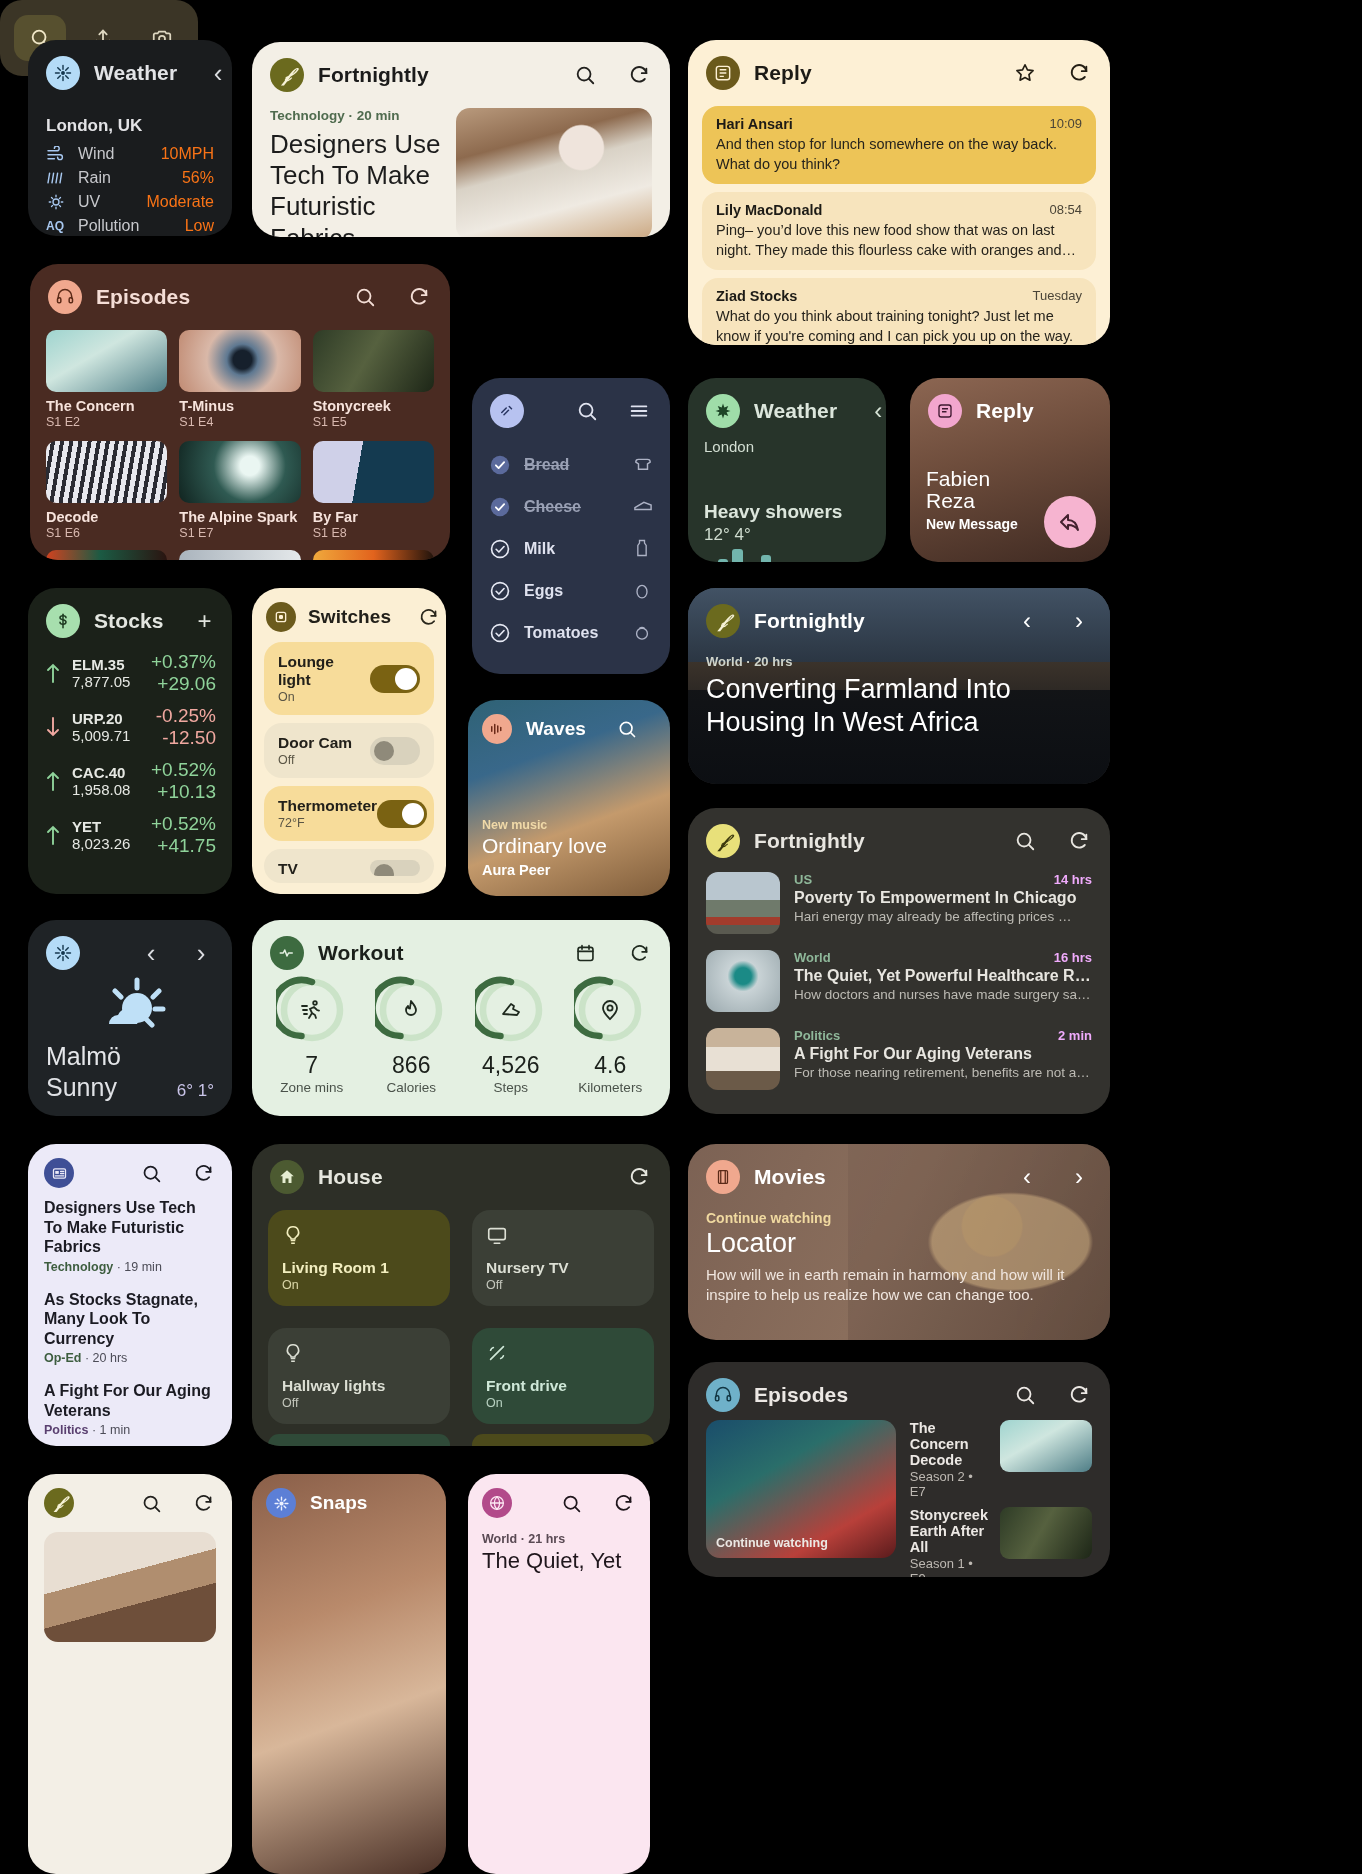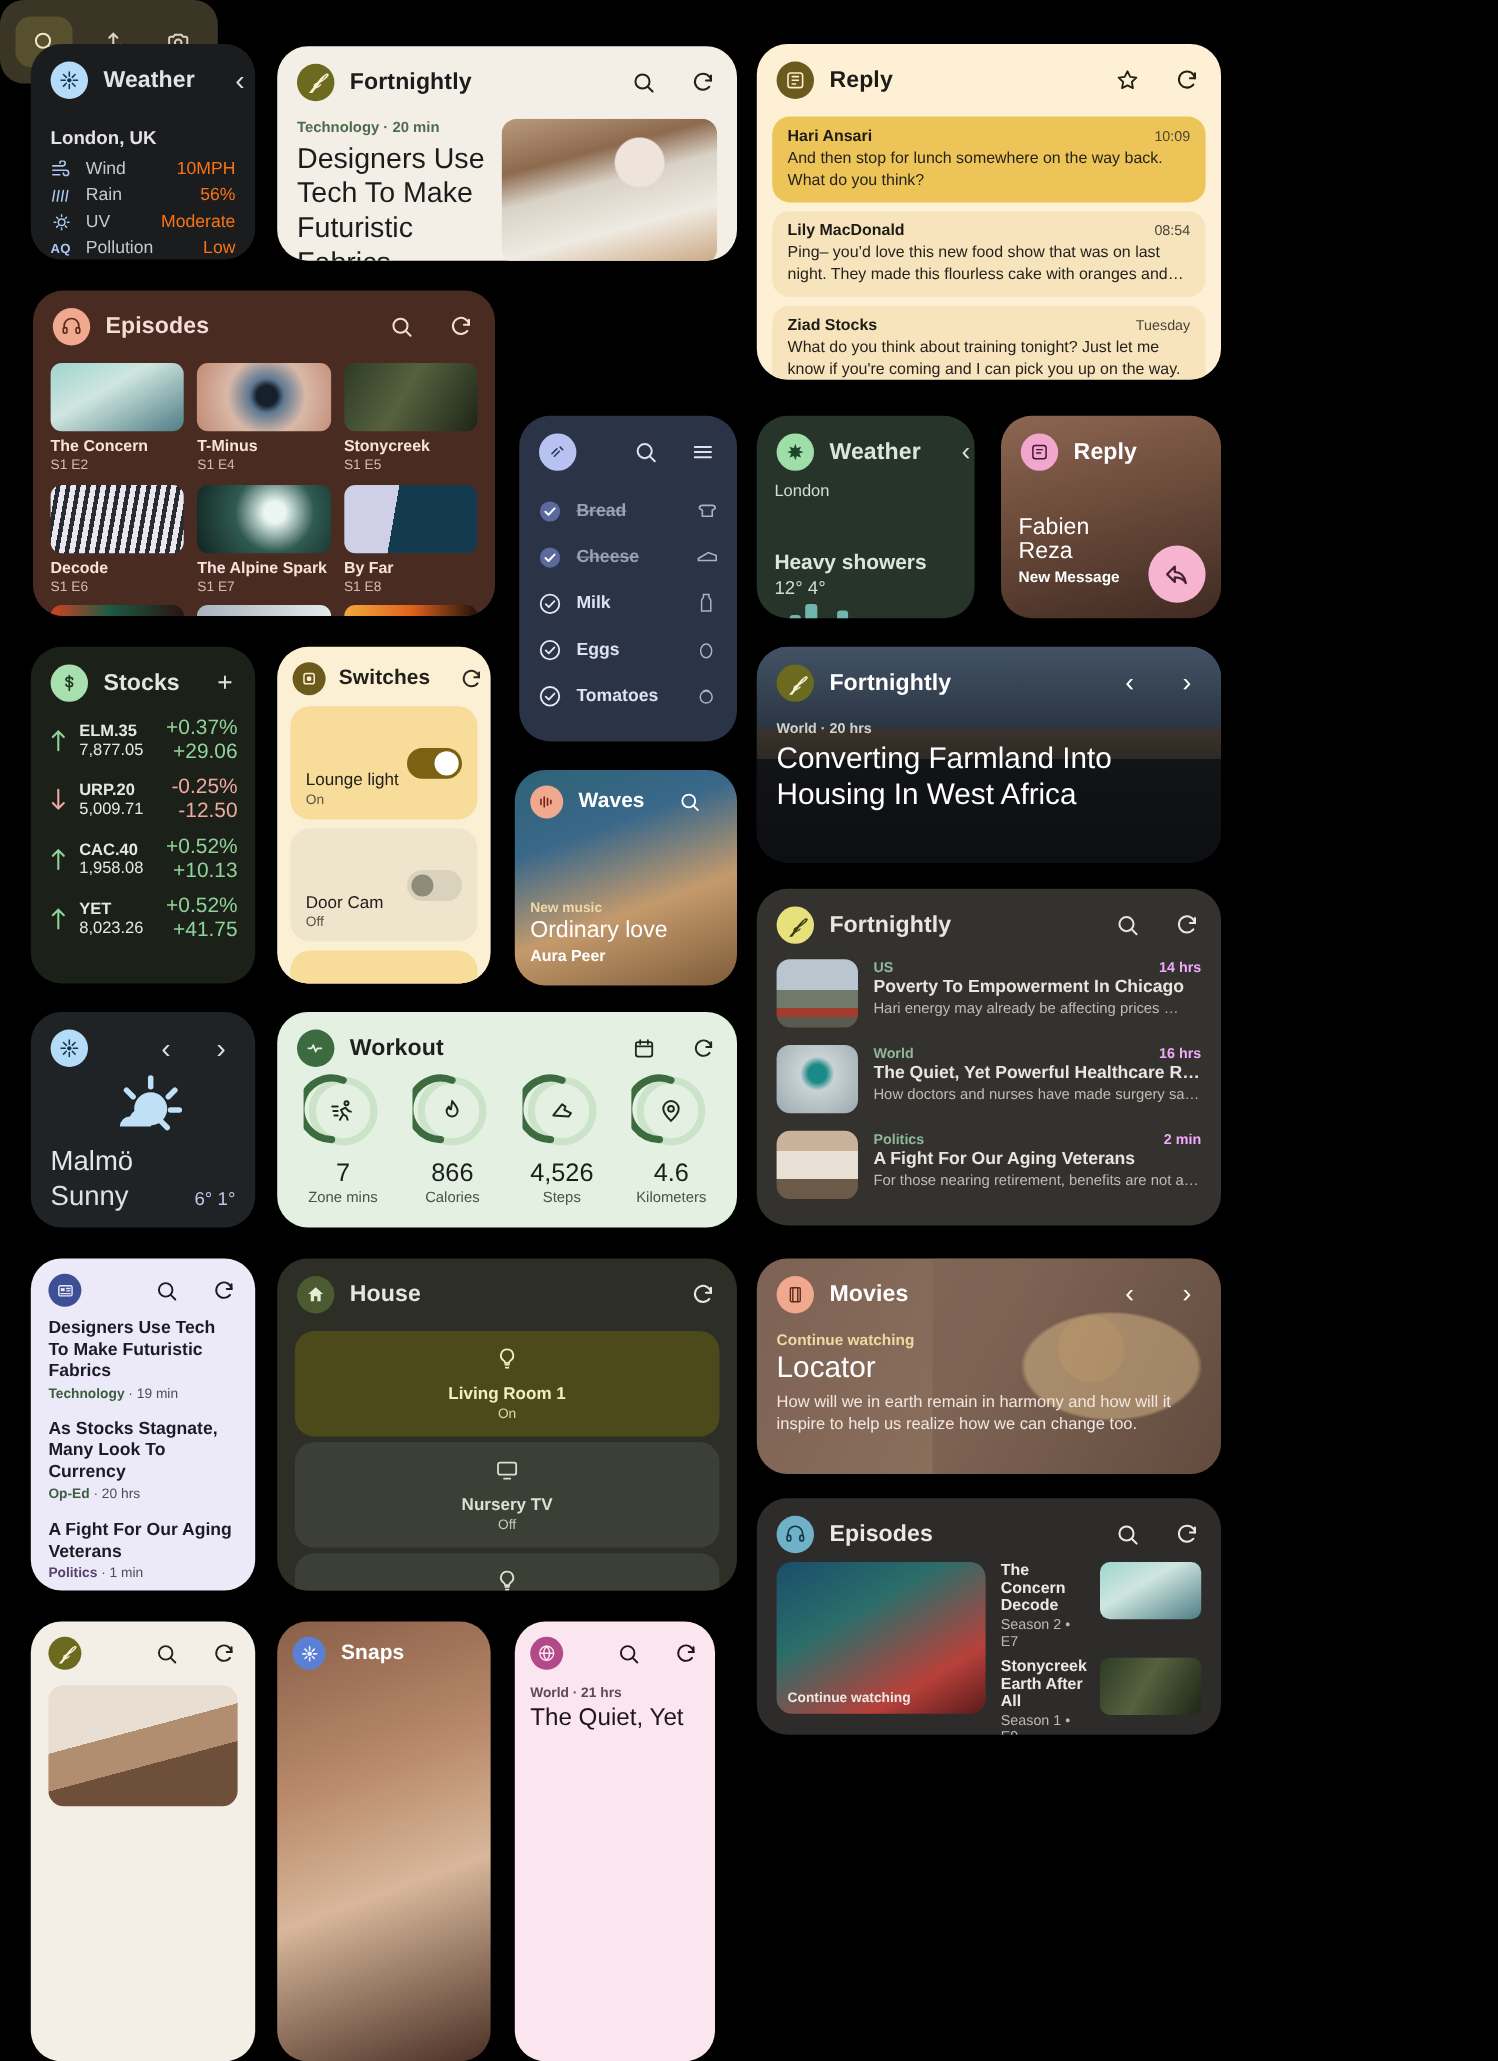--- a/index.html
+++ b/index.html
@@ -87,21 +87,21 @@
   .strow .mid { flex:1; }
   .strow .sym { font-size:15px; font-weight:700; color:#e6e8e3; }
   .strow .pr { font-size:15px; color:#e6e8e3; }
   .strow .rt { text-align:right; font-size:19px; }
   .up { color:#8fd39a; } .down { color:#f0a8a0; }
 
   
   #switches { left:252px; top:588px; width:194px; height:306px; background:#fbefd4; color:#22201a; }
   .sw { margin:0 12px 8px; border-radius:18px; padding:11px 14px; display:flex; align-items:center; }
   .sw .l { flex:1; }
-  .sw .nm { font-size:15.5px; font-weight:400;margin-top:48px; }
+  .sw .nm { font-size:15.5px; font-weight:700; }
   .sw .st { font-size:12.5px; color:#5a5545; margin-top:1px; }
   .toggle { width:50px; height:28px; border-radius:14px; position:relative; flex:none; }
   .toggle i { position:absolute; top:3px; width:22px; height:22px; border-radius:50%; background:#fff; }
   .toggle.on { background:#7a6212; } .toggle.on i { right:3px; }
   .toggle.off { background:#d9d2bd; } .toggle.off i { left:4px; background:#8f8a7a; width:20px;height:20px;top:4px; }
 
   
   #waves { left:468px; top:700px; width:202px; height:196px; background:#2b5668; color:#fff; background-size:cover; background-position:center; }
   #waves .newm { font-size:12.5px; font-weight:700; color:#f0d9a8; padding:0 14px; }
   #waves .tr { font-size:21px; padding:2px 14px 0; }
@@ -141,21 +141,21 @@
   
   #newslight { left:28px; top:1144px; width:204px; height:302px; background:#eceaf8; color:#1b1b23; }
   #newslight .it { padding:0 16px 2px; }
   #newslight .hd { font-size:16px; font-weight:700; line-height:1.22; }
   #newslight .mt { font-size:12.5px; margin-top:3px; color:#4c4c57; }
   .catg { color:#3d5d3f; font-weight:600; }
   .catp { color:#5a4070; font-weight:600; }
 
   
   #house { left:252px; top:1144px; width:418px; height:302px; background:#2d2f27; color:#e6e7df; }
-  .hgrid { display:grid; grid-template-columns:1fr; gap:5px; padding:0 16px;text-align:center; }
+  .hgrid { display:grid; grid-template-columns:1fr 1fr; gap:22px; padding:0 16px; }
   .htile { border-radius:18px; padding:14px; height:96px; display:flex; flex-direction:column; }
   .htile .ic { flex:1; }
   .htile .nm { font-size:15.5px; font-weight:700; }
   .htile .st { font-size:12.5px; margin-top:1px; opacity:.85; }
   .hon { background:#4c4a1b; color:#f2eebf; }
   .hoff { background:#3b3f36; color:#dcdfd4; }
   .hgreen { background:#2f4a38; color:#cfe8d8; }
   .hstrip { border-radius:18px; height:22px; }
 
   

